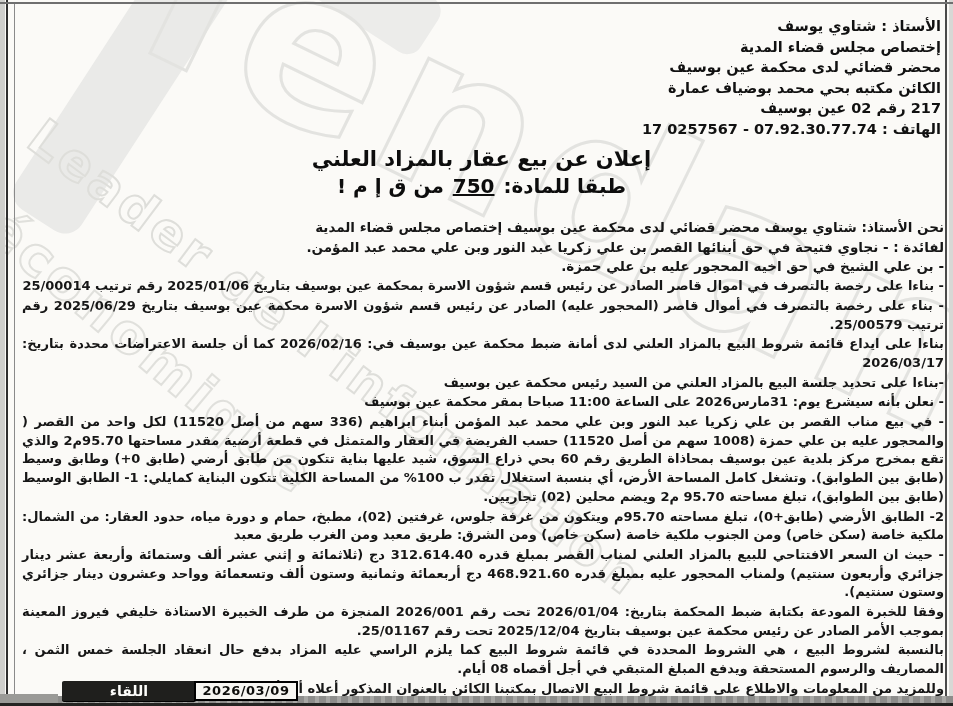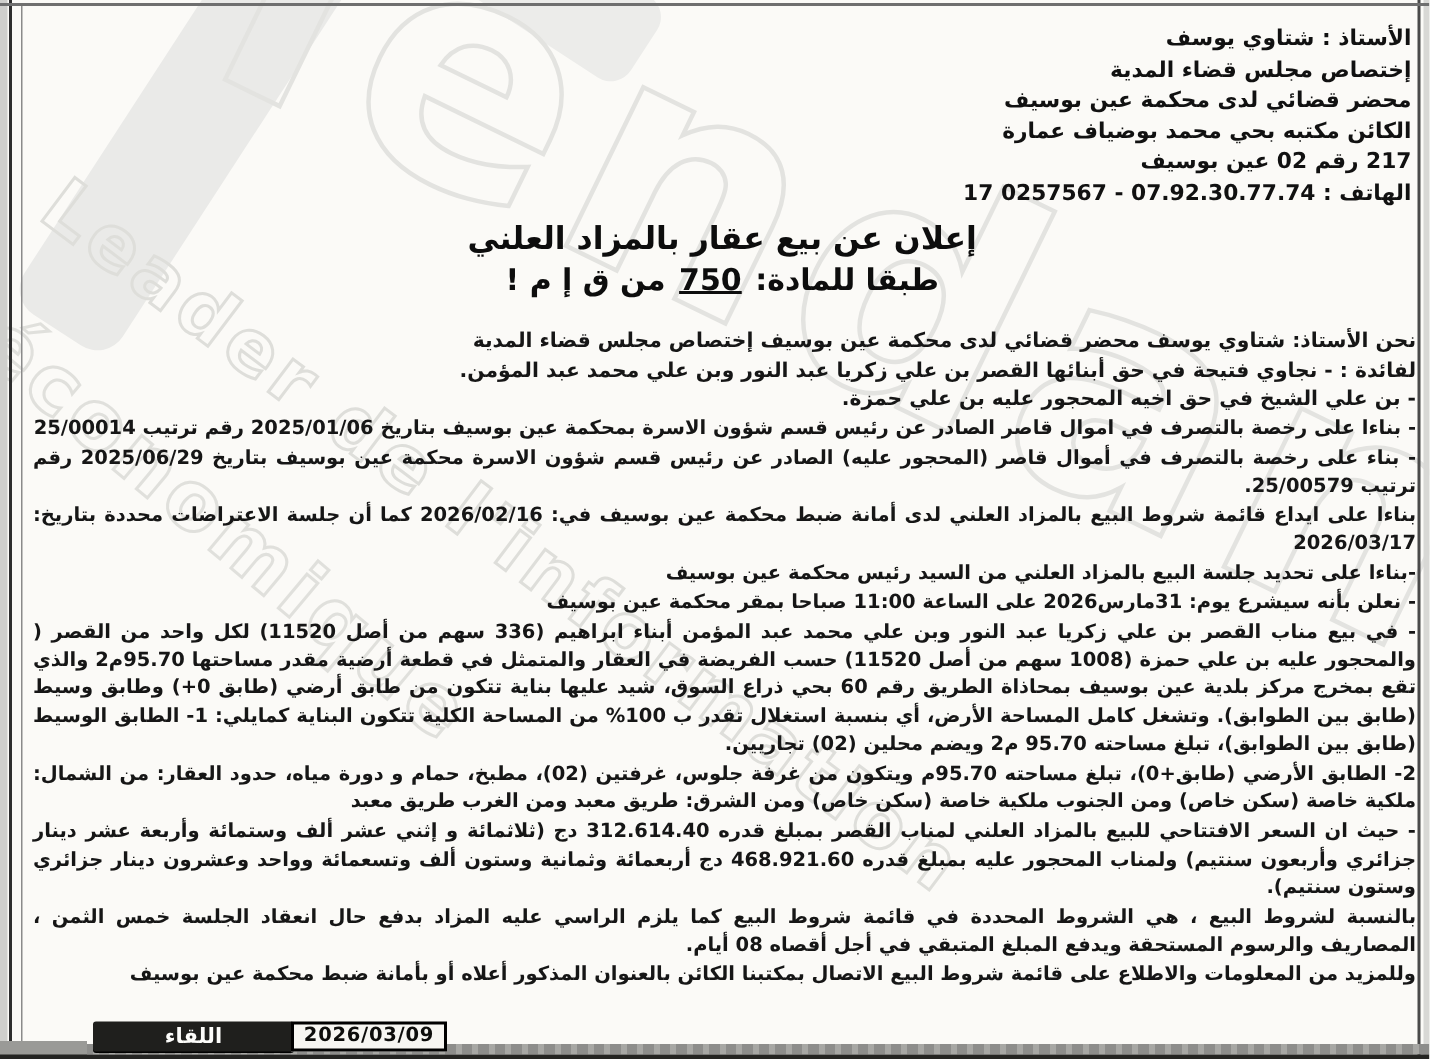--- a/index.html
+++ b/index.html
@@ -124,20 +124,21 @@
       <p class="lead">لفائدة : - نجاوي فتيحة في حق أبنائها القصر بن علي زكريا عبد النور وبن علي محمد عبد المؤمن.</p>
       <p class="lead">- بن علي الشيخ في حق اخيه المحجور عليه بن علي حمزة.</p>
       <p>- بناءا على رخصة بالتصرف في اموال قاصر الصادر عن رئيس قسم شؤون الاسرة بمحكمة عين بوسيف بتاريخ 2025/01/06 رقم ترتيب 25/00014</p>
       <p>- بناء على رخصة بالتصرف في أموال قاصر (المحجور عليه) الصادر عن رئيس قسم شؤون الاسرة محكمة عين بوسيف بتاريخ 2025/06/29 رقم ترتيب 25/00579.</p>
       <p>بناءا على ايداع قائمة شروط البيع بالمزاد العلني لدى أمانة ضبط محكمة عين بوسيف في: 2026/02/16 كما أن جلسة الاعتراضات محددة بتاريخ: 2026/03/17</p>
       <p>-بناءا على تحديد جلسة البيع بالمزاد العلني من السيد رئيس محكمة عين بوسيف</p>
       <p>- نعلن بأنه سيشرع يوم: 31مارس2026 على الساعة 11:00 صباحا بمقر محكمة عين بوسيف</p>
       <p>- في بيع مناب القصر بن علي زكريا عبد النور وبن علي محمد عبد المؤمن أبناء ابراهيم (336 سهم من أصل 11520) لكل واحد من القصر ( والمحجور عليه بن علي حمزة (1008 سهم من أصل 11520) حسب الفريضة في العقار والمتمثل في قطعة أرضية مقدر مساحتها 95.70م2 والذي تقع بمخرج مركز بلدية عين بوسيف بمحاذاة الطريق رقم 60 بحي ذراع السوق، شيد عليها بناية تتكون من طابق أرضي (طابق 0+) وطابق وسيط (طابق بين الطوابق). وتشغل كامل المساحة الأرض، أي بنسبة استغلال تقدر ب 100% من المساحة الكلية تتكون البناية كمايلي: 1- الطابق الوسيط (طابق بين الطوابق)، تبلغ مساحته 95.70 م2 ويضم محلين (02) تجاريين.</p>
       <p>2- الطابق الأرضي (طابق+0)، تبلغ مساحته 95.70م ويتكون من غرفة جلوس، غرفتين (02)، مطبخ، حمام و دورة مياه، حدود العقار: من الشمال: ملكية خاصة (سكن خاص) ومن الجنوب ملكية خاصة (سكن خاص) ومن الشرق: طريق معبد ومن الغرب طريق معبد</p>
       <p>- حيث ان السعر الافتتاحي للبيع بالمزاد العلني لمناب القصر بمبلغ قدره 312.614.40 دج (ثلاثمائة و إثني عشر ألف وستمائة وأربعة عشر دينار جزائري وأربعون سنتيم) ولمناب المحجور عليه بمبلغ قدره 468.921.60 دج أربعمائة وثمانية وستون ألف وتسعمائة وواحد وعشرون دينار جزائري وستون سنتيم).</p>
+      <p>وفقا للخبرة المودعة بكتابة ضبط المحكمة بتاريخ: 2026/01/04 تحت رقم 2026/001 المنجزة من طرف الخبيرة الاستاذة خليفي فيروز المعينة بموجب الأمر الصادر عن رئيس محكمة عين بوسيف بتاريخ 2025/12/04 تحت رقم 25/01167.</p>
       <p>بالنسبة لشروط البيع ، هي الشروط المحددة في قائمة شروط البيع كما يلزم الراسي عليه المزاد بدفع حال انعقاد الجلسة خمس الثمن ، المصاريف والرسوم المستحقة ويدفع المبلغ المتبقي في أجل أقصاه 08 أيام.</p>
       <p>وللمزيد من المعلومات والاطلاع على قائمة شروط البيع الاتصال بمكتبنا الكائن بالعنوان المذكور أعلاه أو بأمانة ضبط محكمة عين بوسيف</p>
     </div>
   </div>
 
   <div class="footer">
     <div class="footer-strip"></div>
     <div class="footer-blotch"></div>
     <div class="footer-baseline"></div>
     <div class="footer-badge">اللقاء</div>

